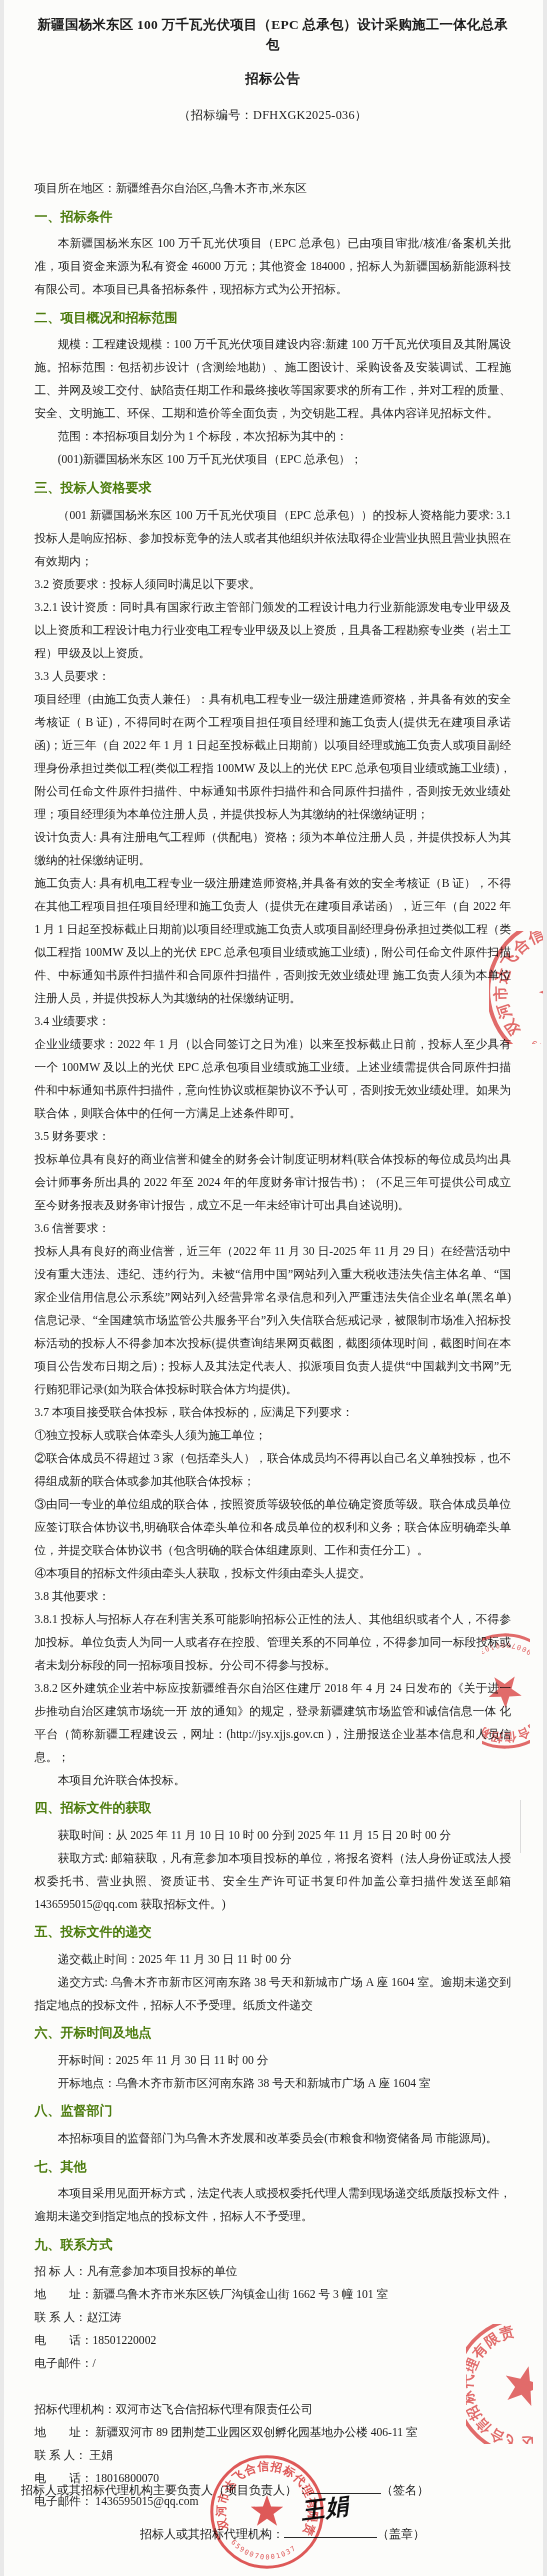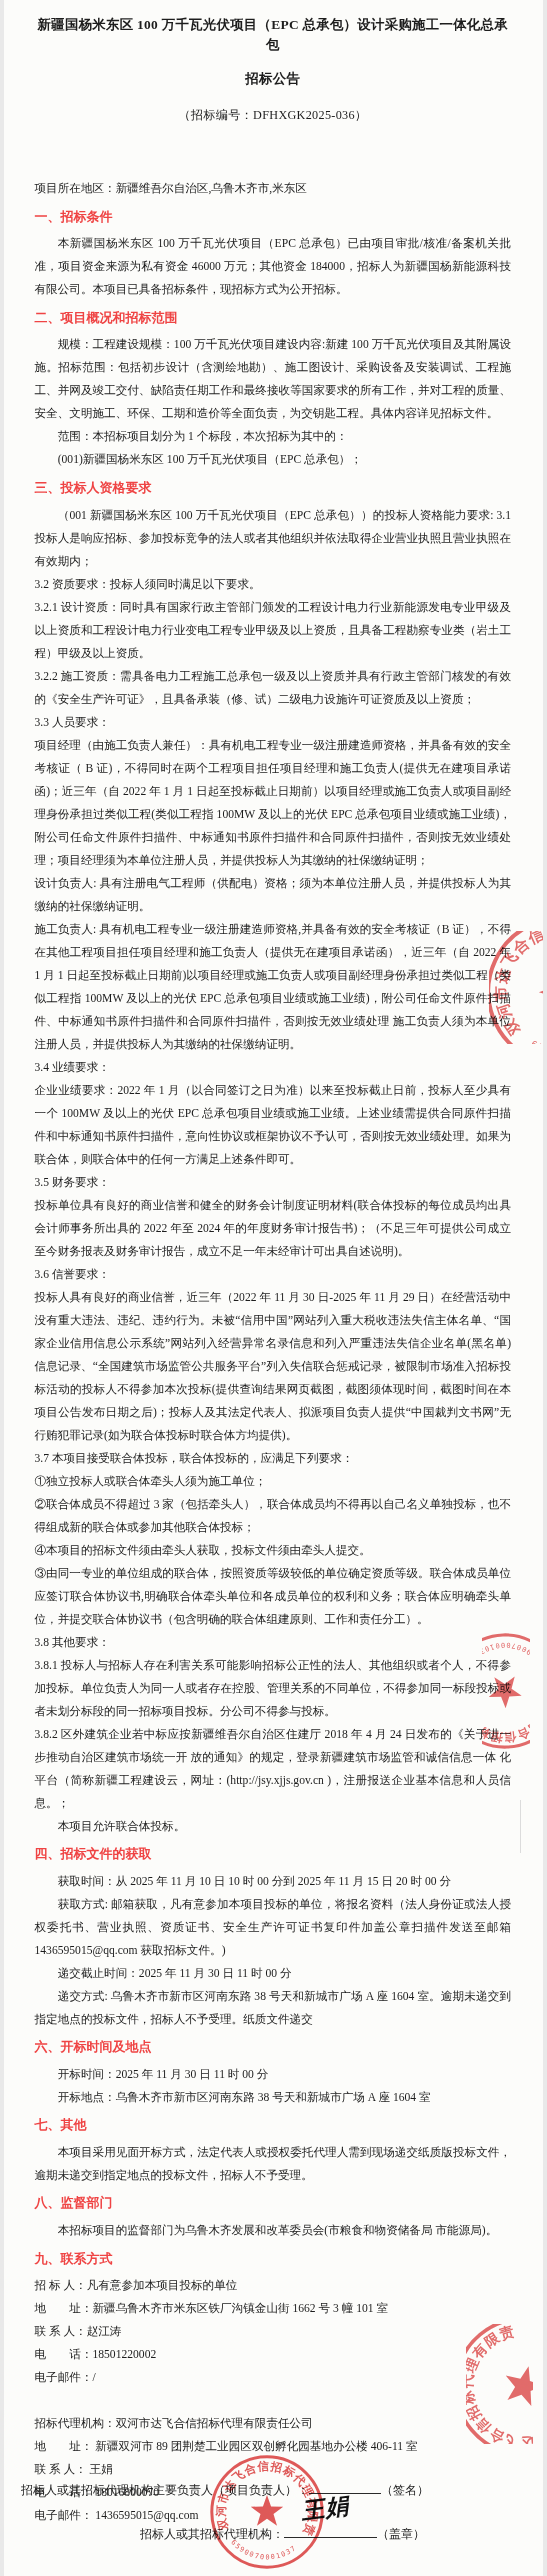--- a/index.html
+++ b/index.html
@@ -13,21 +13,21 @@
   .title{font-size:13.4px;font-weight:600;text-align:center;line-height:20px;letter-spacing:0.3px;}
   .t1{margin-top:6.1px;}
   .t2{margin-top:14.7px;}
   .tno{margin-top:16px;font-size:12.2px;font-weight:400;}
   .location{margin-top:52px;}
   .para{font-size:11.6px;line-height:23px;text-align:justify;text-justify:inter-ideograph;}
   .para.ind{text-indent:2em;}
   .para.gap{height:23px;}
   .shead{
     font-size:13px;font-weight:700;line-height:26px;margin:3.7px 0 2.4px;
-    font-family:"Liberation Sans","DejaVu Sans",sans-serif;color:#ef4444;
+    font-family:"Liberation Sans","DejaVu Sans",sans-serif;color:#4d7c0f;
   }
   section{margin:0;}
   
   .sigblock{position:absolute;left:17px;top:2478px;width:516px;font-size:12px;color:#1d1d1d;}
   .sigrow1{line-height:24.4px;}
   .sigrow2{margin-top:19.5px;padding-left:119px;line-height:24.4px;}
   .uline{display:inline-block;border-bottom:1.2px solid #2a2a2a;height:1.05em;vertical-align:baseline;}
   .u1{width:72px;}
   .u2{width:93px;position:relative;}
   .hand{
@@ -73,77 +73,77 @@
             <div class="para ind">(001)新疆国杨米东区 100 万千瓦光伏项目（EPC 总承包）；</div>
           </div>
   </section>
 
   <section>
     <h2 class="shead">三、投标人资格要求</h2>
     <div class="sbody">
             <div class="para ind">（001 新疆国杨米东区 100 万千瓦光伏项目（EPC 总承包））的投标人资格能力要求: 3.1 投标人是响应招标、参加投标竞争的法人或者其他组织并依法取得企业营业执照且营业执照在有效期内；</div>
             <div class="para">3.2 资质要求：投标人须同时满足以下要求。</div>
             <div class="para">3.2.1 设计资质：同时具有国家行政主管部门颁发的工程设计电力行业新能源发电专业甲级及以上资质和工程设计电力行业变电工程专业甲级及以上资质，且具备工程勘察专业类（岩土工程）甲级及以上资质。</div>
-            <div class="para">3.2.2 施工资质：需具备电力工程施工总承包一级及以上资质并具有行政主管部门核发的有效的《安全生产许可证》，且具备承装（修、试）二级电力设施许可证资质及以上资质；</div>
             <div class="para">3.3 人员要求：</div>
             <div class="para">项目经理（由施工负责人兼任）：具有机电工程专业一级注册建造师资格，并具备有效的安全考核证（ B 证)，不得同时在两个工程项目担任项目经理和施工负责人(提供无在建项目承诺函)；近三年（自 2022 年 1 月 1 日起至投标截止日期前）以项目经理或施工负责人或项目副经理身份承担过类似工程(类似工程指 100MW 及以上的光伏 EPC 总承包项目业绩或施工业绩)，附公司任命文件原件扫描件、中标通知书原件扫描件和合同原件扫描件，否则按无效业绩处理；项目经理须为本单位注册人员，并提供投标人为其缴纳的社保缴纳证明；</div>
             <div class="para">设计负责人: 具有注册电气工程师（供配电）资格；须为本单位注册人员，并提供投标人为其缴纳的社保缴纳证明。</div>
             <div class="para">施工负责人: 具有机电工程专业一级注册建造师资格,并具备有效的安全考核证（B 证），不得在其他工程项目担任项目经理和施工负责人（提供无在建项目承诺函），近三年（自 2022 年 1 月 1 日起至投标截止日期前)以项目经理或施工负责人或项目副经理身份承担过类似工程（类似工程指 100MW 及以上的光伏 EPC 总承包项目业绩或施工业绩)，附公司任命文件原件扫描件、中标通知书原件扫描件和合同原件扫描件，否则按无效业绩处理 施工负责人须为本单位注册人员，并提供投标人为其缴纳的社保缴纳证明。</div>
             <div class="para">3.4 业绩要求：</div>
             <div class="para">企业业绩要求：2022 年 1 月（以合同签订之日为准）以来至投标截止日前，投标人至少具有一个 100MW 及以上的光伏 EPC 总承包项目业绩或施工业绩。上述业绩需提供合同原件扫描件和中标通知书原件扫描件，意向性协议或框架协议不予认可，否则按无效业绩处理。如果为联合体，则联合体中的任何一方满足上述条件即可。</div>
             <div class="para">3.5 财务要求：</div>
             <div class="para">投标单位具有良好的商业信誉和健全的财务会计制度证明材料(联合体投标的每位成员均出具会计师事务所出具的 2022 年至 2024 年的年度财务审计报告书)；（不足三年可提供公司成立至今财务报表及财务审计报告，成立不足一年未经审计可出具自述说明)。</div>
             <div class="para">3.6 信誉要求：</div>
             <div class="para">投标人具有良好的商业信誉，近三年（2022 年 11 月 30 日-2025 年 11 月 29 日）在经营活动中没有重大违法、违纪、违约行为。未被“信用中国”网站列入重大税收违法失信主体名单、“国家企业信用信息公示系统”网站列入经营异常名录信息和列入严重违法失信企业名单(黑名单)信息记录、“全国建筑市场监管公共服务平台”列入失信联合惩戒记录，被限制市场准入招标投标活动的投标人不得参加本次投标(提供查询结果网页截图，截图须体现时间，截图时间在本项目公告发布日期之后)；投标人及其法定代表人、拟派项目负责人提供“中国裁判文书网”无行贿犯罪记录(如为联合体投标时联合体方均提供)。</div>
             <div class="para">3.7 本项目接受联合体投标，联合体投标的，应满足下列要求：</div>
             <div class="para">①独立投标人或联合体牵头人须为施工单位；</div>
             <div class="para">②联合体成员不得超过 3 家（包括牵头人），联合体成员均不得再以自己名义单独投标，也不得组成新的联合体或参加其他联合体投标；</div>
+            <div class="para">③由同一专业的单位组成的联合体，按照资质等级较低的单位确定资质等级。联合体成员单位应签订联合体协议书,明确联合体牵头单位和各成员单位的权利和义务；联合体应明确牵头单位，并提交联合体协议书（包含明确的联合体组建原则、工作和责任分工）。</div>
             <div class="para">④本项目的招标文件须由牵头人获取，投标文件须由牵头人提交。</div>
-            <div class="para">③由同一专业的单位组成的联合体，按照资质等级较低的单位确定资质等级。联合体成员单位应签订联合体协议书,明确联合体牵头单位和各成员单位的权利和义务；联合体应明确牵头单位，并提交联合体协议书（包含明确的联合体组建原则、工作和责任分工）。</div>
             <div class="para">3.8 其他要求：</div>
             <div class="para">3.8.1 投标人与招标人存在利害关系可能影响招标公正性的法人、其他组织或者个人，不得参加投标。单位负责人为同一人或者存在控股、管理关系的不同单位，不得参加同一标段投标或者未划分标段的同一招标项目投标。分公司不得参与投标。</div>
             <div class="para">3.8.2 区外建筑企业若中标应按新疆维吾尔自治区住建厅 2018 年 4 月 24 日发布的《关于进一步推动自治区建筑市场统一开 放的通知》的规定，登录新疆建筑市场监管和诚信信息一体 化平台（简称新疆工程建设云，网址：(http://jsy.xjjs.gov.cn )，注册报送企业基本信息和人员信息。；</div>
             <div class="para ind">本项目允许联合体投标。</div>
           </div>
   </section>
 
   <section>
     <h2 class="shead">四、招标文件的获取</h2>
     <div class="sbody">
             <div class="para ind">获取时间：从 2025 年 11 月 10 日  10 时 00 分到 2025 年 11 月 15 日  20 时 00 分</div>
             <div class="para ind">获取方式: 邮箱获取，凡有意参加本项目投标的单位，将报名资料（法人身份证或法人授权委托书、营业执照、资质证书、安全生产许可证书复印件加盖公章扫描件发送至邮箱 1436595015@qq.com 获取招标文件。)</div>
           </div>
   </section>
 
   <section>
+    <h2 class="shead">五、投标文件的递交</h2>
     <div class="sbody">
             <div class="para ind">递交截止时间：2025 年 11 月 30 日  11 时 00 分</div>
             <div class="para ind">递交方式: 乌鲁木齐市新市区河南东路 38 号天和新城市广场 A 座 1604 室。逾期未递交到指定地点的投标文件，招标人不予受理。纸质文件递交</div>
           </div>
   </section>
 
   <section>
     <h2 class="shead">六、开标时间及地点</h2>
     <div class="sbody">
             <div class="para ind">开标时间：2025 年 11 月 30 日  11 时 00 分</div>
             <div class="para ind">开标地点：乌鲁木齐市新市区河南东路 38 号天和新城市广场 A 座 1604 室</div>
           </div>
   </section>
 
   <section>
+    <h2 class="shead">八、监督部门</h2>
+    <div class="sbody">
+            <div class="para ind">本招标项目的监督部门为乌鲁木齐发展和改革委员会(市粮食和物资储备局  市能源局)。</div>
+          </div>
+  </section>
+
+  <section>
     <h2 class="shead">七、其他</h2>
     <div class="sbody">
             <div class="para ind">本项目采用见面开标方式，法定代表人或授权委托代理人需到现场递交纸质版投标文件，逾期未递交到指定地点的投标文件，招标人不予受理。</div>
-          </div>
-  </section>
-
-  <section>
-    <h2 class="shead">八、监督部门</h2>
-    <div class="sbody">
-            <div class="para ind">本招标项目的监督部门为乌鲁木齐发展和改革委员会(市粮食和物资储备局  市能源局)。</div>
           </div>
   </section>
 
   <section>
     <h2 class="shead">九、联系方式</h2>
     <div class="sbody">
             <div class="para">招  标  人：凡有意参加本项目投标的单位</div>
             <div class="para">地　　址：新疆乌鲁木齐市米东区铁厂沟镇金山街 1662 号 3 幢 101 室</div>
             <div class="para">联  系  人：赵江涛</div>
             <div class="para">电　　话：18501220002</div>

